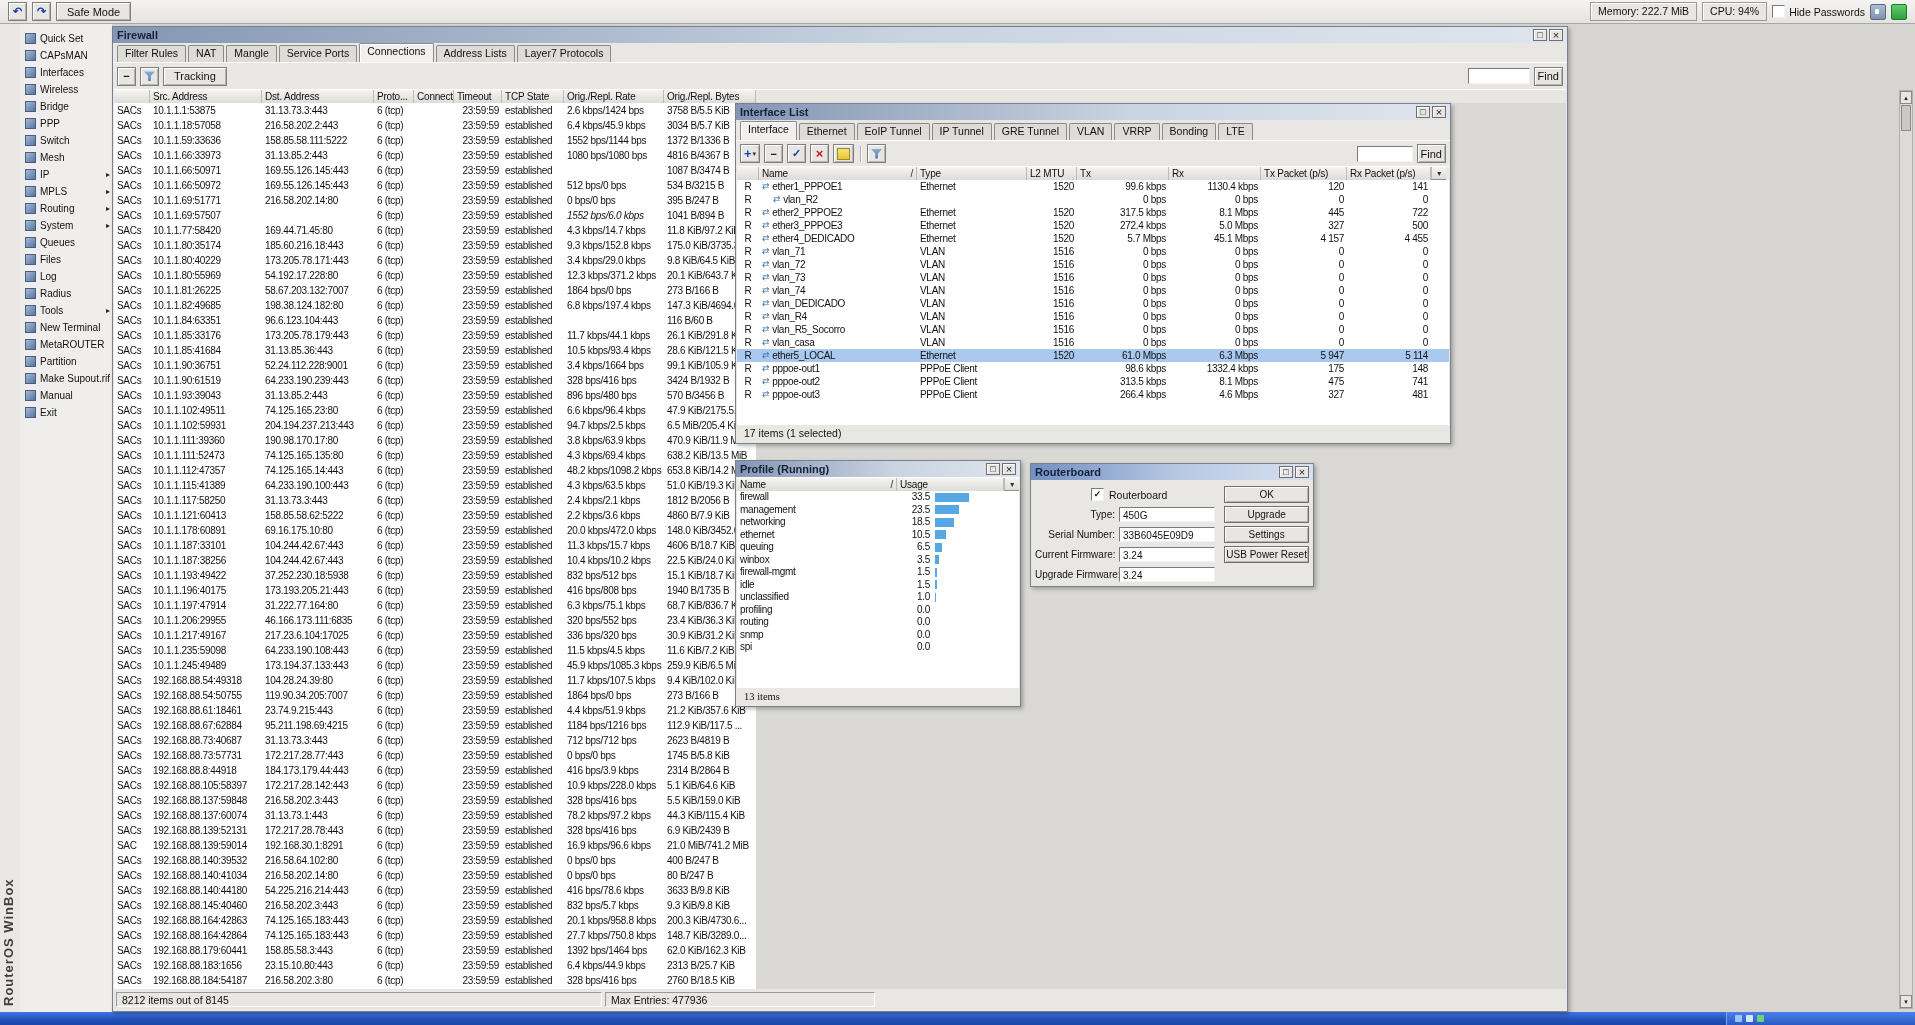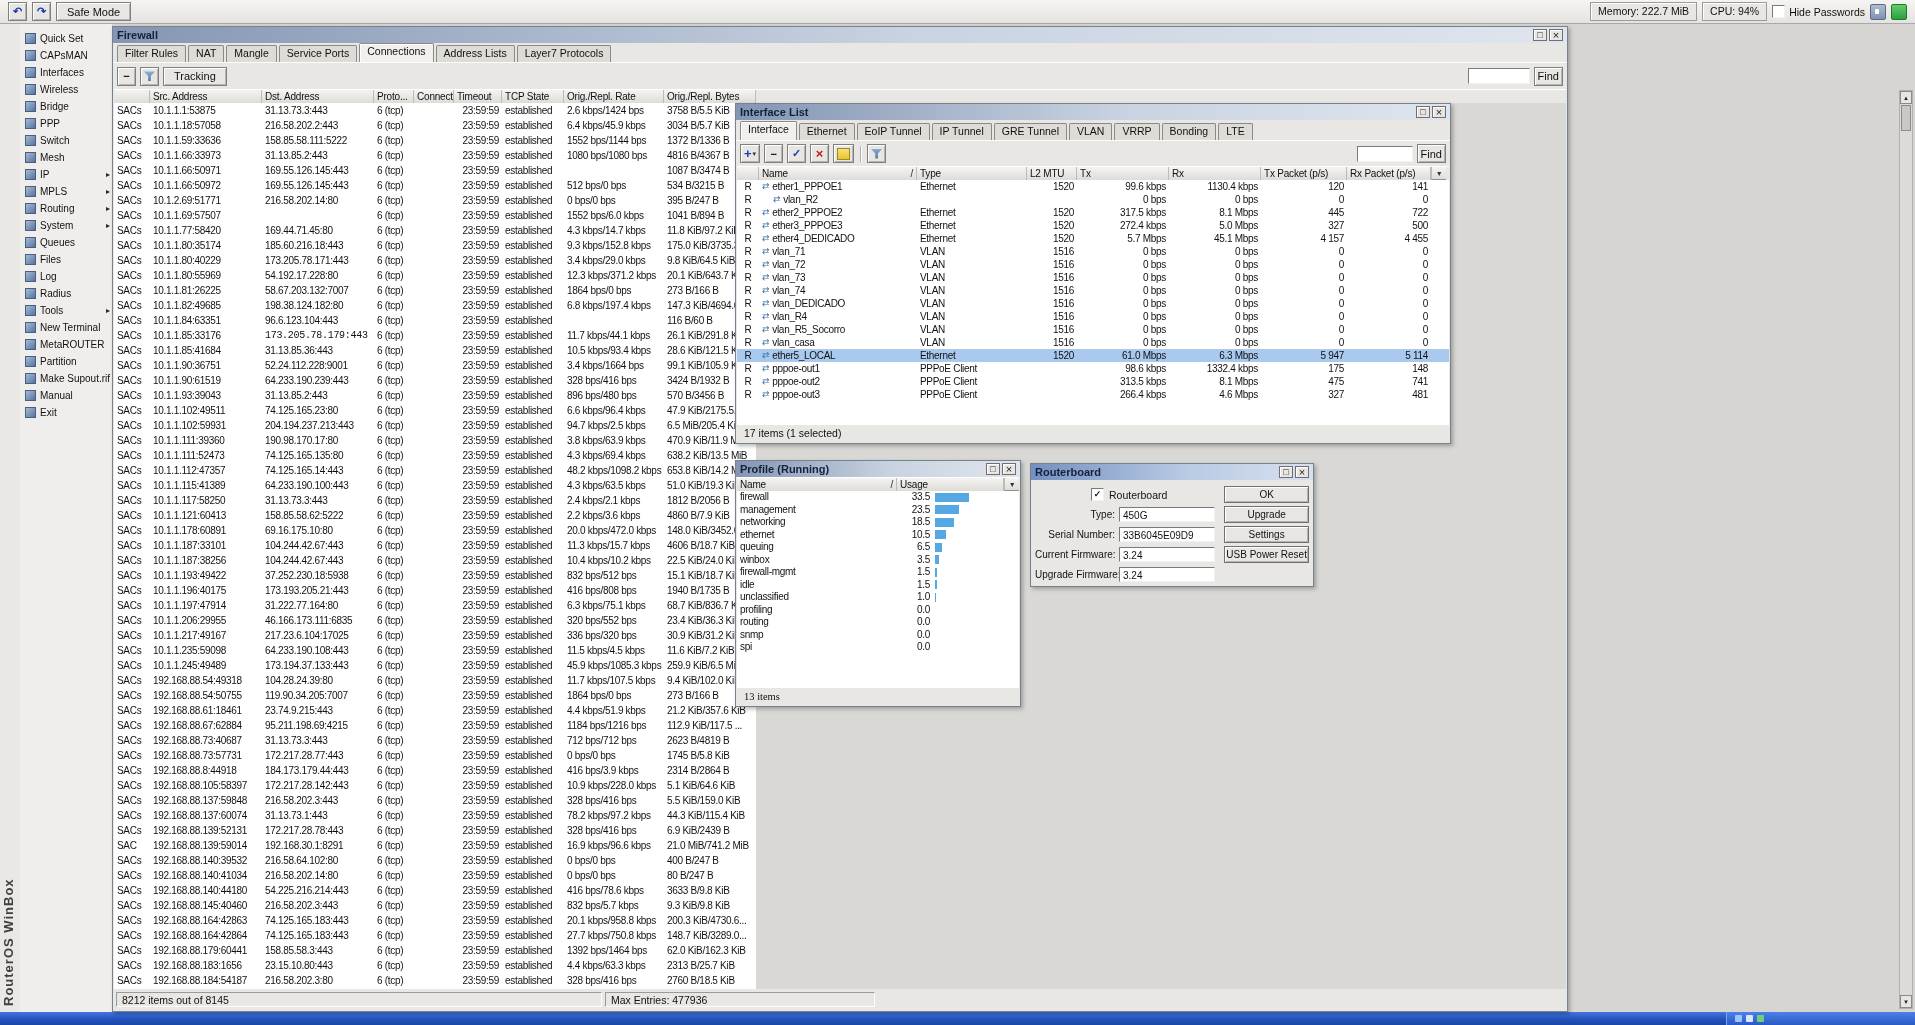--- a/index.html
+++ b/index.html
@@ -370,38 +370,38 @@
             <div class="gcell" style="width: 112px;">169.55.126.145:443</div>
             <div class="gcell" style="width: 40px;">6 (tcp)</div>
             <div class="gcell" style="width: 40px;"></div>
             <div class="gcell r" style="width: 48px;">23:59:59</div>
             <div class="gcell" style="width: 62px;">established</div>
             <div class="gcell" style="width: 100px;">512 bps/0 bps</div>
             <div class="gcell" style="width: 92px;">534 B/3215 B</div>
           </div>
           <div class="grow">
             <div class="gcell" style="width: 36px;">SACs</div>
-            <div class="gcell" style="width: 112px;">10.1.2.69:51771</div>
+            <div class="gcell" style="width: 112px;">10.1.1.69:51771</div>
             <div class="gcell" style="width: 112px;">216.58.202.14:80</div>
             <div class="gcell" style="width: 40px;">6 (tcp)</div>
             <div class="gcell" style="width: 40px;"></div>
             <div class="gcell r" style="width: 48px;">23:59:59</div>
             <div class="gcell" style="width: 62px;">established</div>
             <div class="gcell" style="width: 100px;">0 bps/0 bps</div>
             <div class="gcell" style="width: 92px;">395 B/247 B</div>
           </div>
           <div class="grow">
             <div class="gcell" style="width: 36px;">SACs</div>
             <div class="gcell" style="width: 112px;">10.1.1.69:57507</div>
             <div class="gcell" style="width: 112px;"></div>
             <div class="gcell" style="width: 40px;">6 (tcp)</div>
             <div class="gcell" style="width: 40px;"></div>
             <div class="gcell r" style="width: 48px;">23:59:59</div>
             <div class="gcell" style="width: 62px;">established</div>
-            <div class="gcell" style="width: 100px;">1552 bps/6.0 kbps</div>
+            <div class="gcell" style="width: 100px; font-style: italic;">1552 bps/6.0 kbps</div>
             <div class="gcell" style="width: 92px;">1041 B/894 B</div>
           </div>
           <div class="grow">
             <div class="gcell" style="width: 36px;">SACs</div>
             <div class="gcell" style="width: 112px;">10.1.1.77:58420</div>
             <div class="gcell" style="width: 112px;">169.44.71.45:80</div>
             <div class="gcell" style="width: 40px;">6 (tcp)</div>
             <div class="gcell" style="width: 40px;"></div>
             <div class="gcell r" style="width: 48px;">23:59:59</div>
             <div class="gcell" style="width: 62px;">established</div>
@@ -470,21 +470,21 @@
             <div class="gcell" style="width: 40px;">6 (tcp)</div>
             <div class="gcell" style="width: 40px;"></div>
             <div class="gcell r" style="width: 48px;">23:59:59</div>
             <div class="gcell" style="width: 62px;">established</div>
             <div class="gcell" style="width: 100px;"></div>
             <div class="gcell" style="width: 92px;">116 B/60 B</div>
           </div>
           <div class="grow">
             <div class="gcell" style="width: 36px;">SACs</div>
             <div class="gcell" style="width: 112px;">10.1.1.85:33176</div>
-            <div class="gcell" style="width: 112px; font-family: Liberation Mono, monospace;">173.205.78.179:443</div>
+            <div class="gcell" style="width: 112px;">173.205.78.179:443</div>
             <div class="gcell" style="width: 40px;">6 (tcp)</div>
             <div class="gcell" style="width: 40px;"></div>
             <div class="gcell r" style="width: 48px;">23:59:59</div>
             <div class="gcell" style="width: 62px;">established</div>
             <div class="gcell" style="width: 100px;">11.7 kbps/44.1 kbps</div>
             <div class="gcell" style="width: 92px;">26.1 KiB/291.8 KiB</div>
           </div>
           <div class="grow">
             <div class="gcell" style="width: 36px;">SACs</div>
             <div class="gcell" style="width: 112px;">10.1.1.85:41684</div>
@@ -937,21 +937,21 @@
             <div class="gcell" style="width: 92px;">62.0 KiB/162.3 KiB</div>
           </div>
           <div class="grow">
             <div class="gcell" style="width: 36px;">SACs</div>
             <div class="gcell" style="width: 112px;">192.168.88.183:1656</div>
             <div class="gcell" style="width: 112px;">23.15.10.80:443</div>
             <div class="gcell" style="width: 40px;">6 (tcp)</div>
             <div class="gcell" style="width: 40px;"></div>
             <div class="gcell r" style="width: 48px;">23:59:59</div>
             <div class="gcell" style="width: 62px;">established</div>
-            <div class="gcell" style="width: 100px;">4.4 kbps/63.3 kbps</div>
+            <div class="gcell" style="width: 100px;">6.4 kbps/44.9 kbps</div>
             <div class="gcell" style="width: 92px;">2313 B/25.7 KiB</div>
           </div>
           <div class="grow">
             <div class="gcell" style="width: 36px;">SACs</div>
             <div class="gcell" style="width: 112px;">192.168.88.184:54187</div>
             <div class="gcell" style="width: 112px;">216.58.202.3:80</div>
             <div class="gcell" style="width: 40px;">6 (tcp)</div>
             <div class="gcell" style="width: 40px;"></div>
             <div class="gcell r" style="width: 48px;">23:59:59</div>
             <div class="gcell" style="width: 62px;">established</div>

